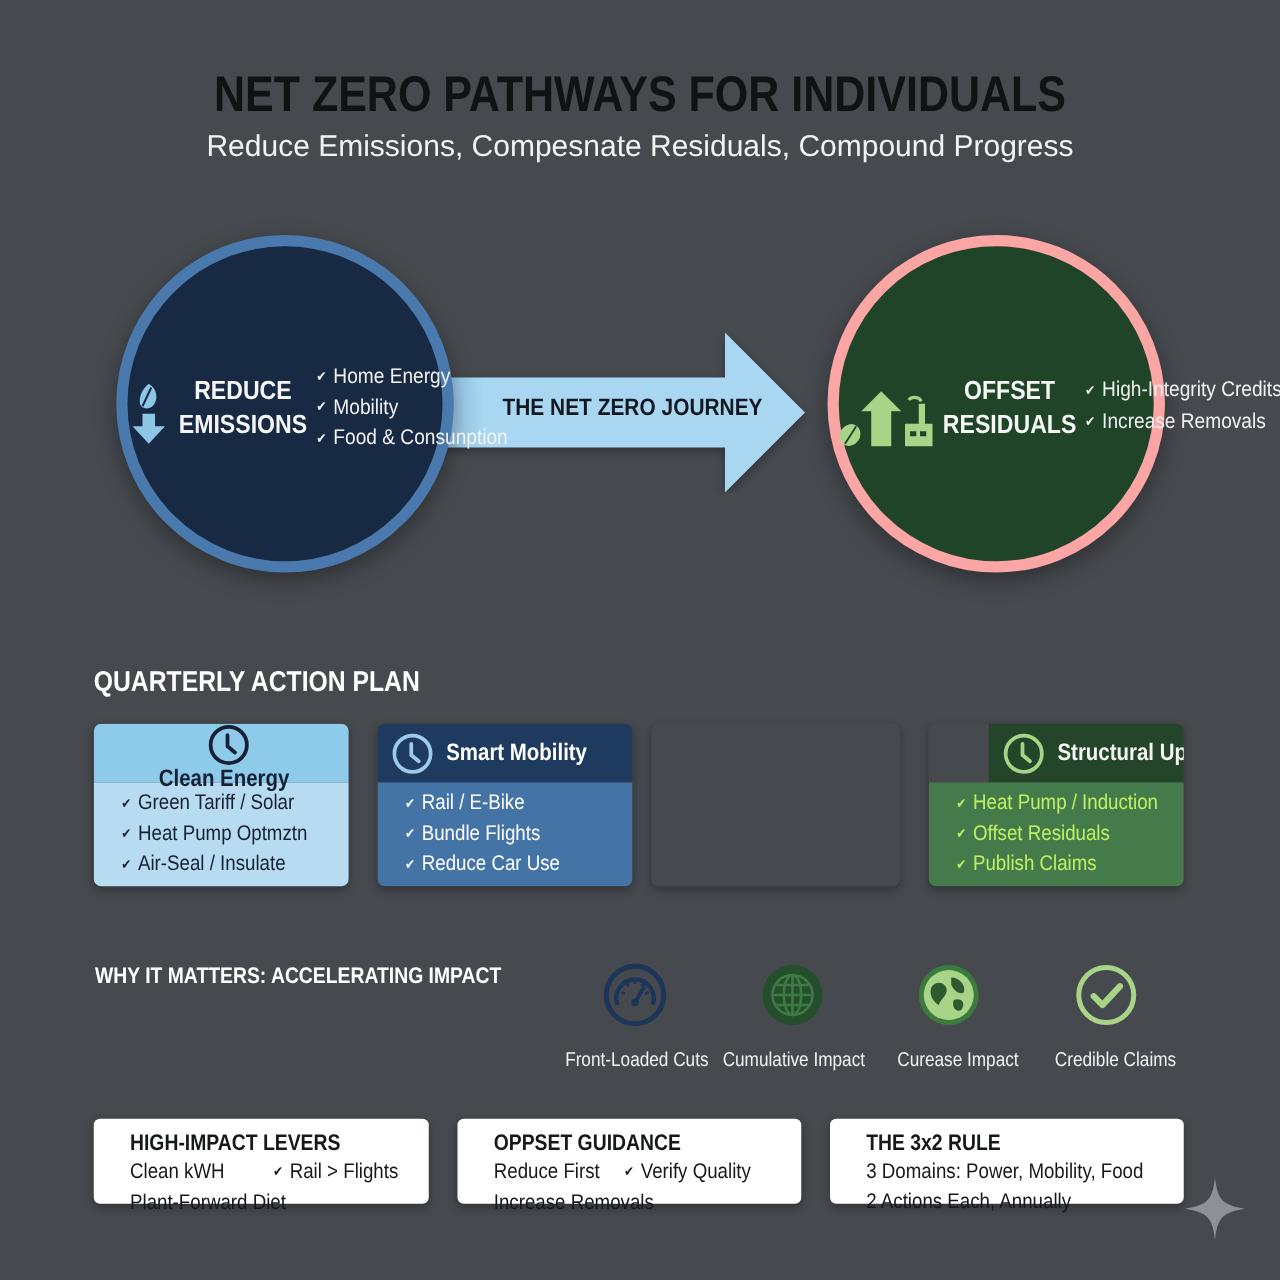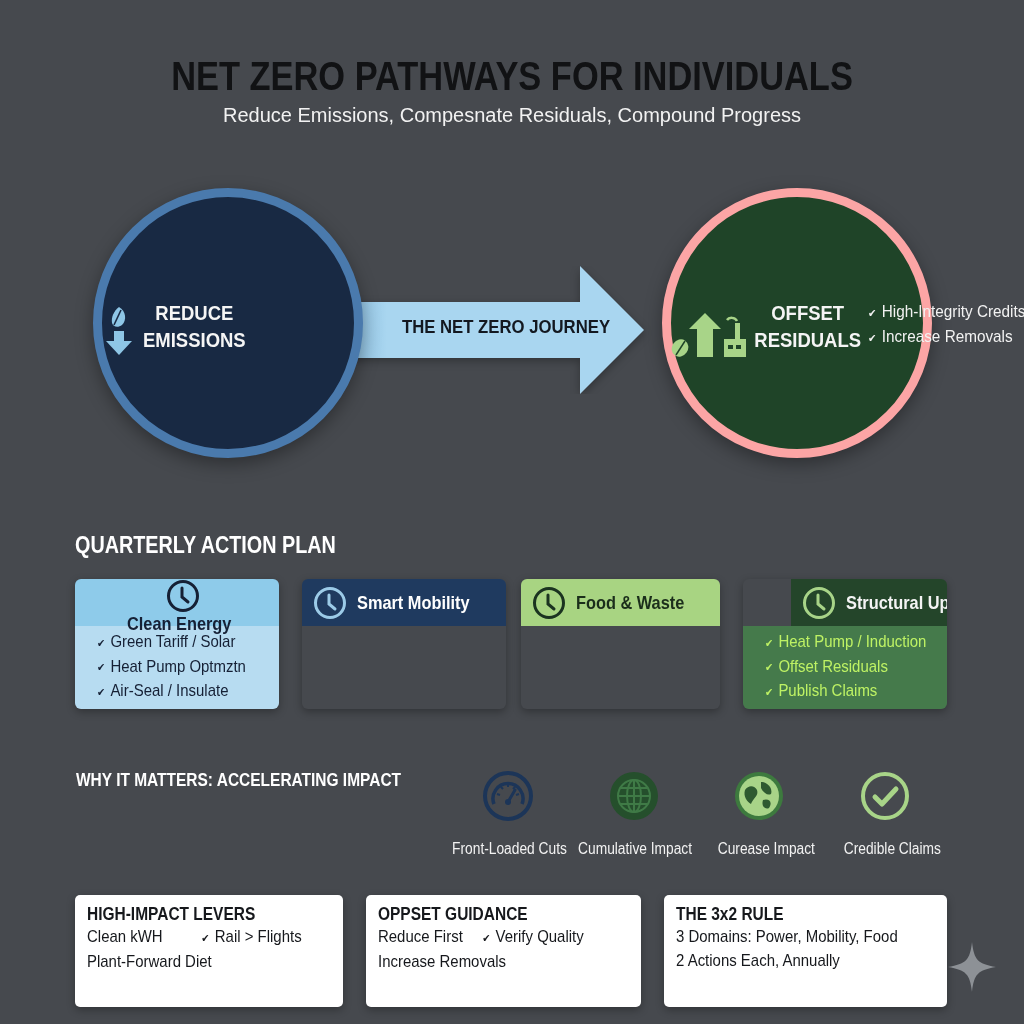--- a/index.html
+++ b/index.html
@@ -10,21 +10,21 @@
     position: relative;
     color: #fff;
   }
   .title {
     position: absolute; left: 0; top: 54px; width: 1024px; text-align: center;
     font-size: 40px; font-weight: 700; color: #111214; letter-spacing: 0px;
     transform: scaleX(0.86); transform-origin: center;
   }
   .subtitle {
     position: absolute; left: 0; top: 104px; width: 1024px; text-align: center;
-    font-size: 20px; color: #f2f2f2;
+    font-size: 24px; color: #f2f2f2;
   }
   .circle {
     position: absolute; border-radius: 50%;
     box-shadow: 0 6px 18px rgba(0,0,0,0.35);
     display: flex; flex-direction: row; align-items: center;
   }
   .circle.reduce {
     left: 93px; top: 188px; width: 270px; height: 270px;
     background: #182943; border: 9px solid #4a7aad;
   }
@@ -90,22 +90,22 @@
   .why-item {
     position: absolute; top: 770px; width: 130px; text-align: right;
   }
   .why-item svg { display: block; margin: 0 auto; }
   .why-item .lbl {
     display: block; margin-top: 18px; font-size: 16px; color: #f2f2f2; white-space: nowrap;
     transform: scaleX(0.86);
   }
 
   .info-card {
-    position: absolute; top: 895px; height: 112px; background: #ffffff; border-radius: 5px;
-    color: #16181c; padding: 8px 12px; box-shadow: 0 3px 8px rgba(0,0,0,0.3);
+    position: absolute; top: 895px; height: 68px; background: #ffffff; border-radius: 5px;
+    color: #16181c; padding: 8px 29px; box-shadow: 0 3px 8px rgba(0,0,0,0.3);
   }
   .info-card h3 {
     font-size: 18px; font-weight: 700; transform: scaleX(0.86); transform-origin: left; white-space: nowrap;
     line-height: 22px;
   }
   .info-card .row {
     font-size: 17px; line-height: 24px; transform: scaleX(0.88); transform-origin: left; white-space: nowrap;
   }
   .info-card .row .gap { display: inline-block; width: 44px; }
   .info-1 { left: 75px; width: 268px; }
@@ -137,20 +137,25 @@
       <path d="M17 2 C24 6 25 15 20 20 C16 23 11 22 10 18 C9 12 12 6 17 2 Z" fill="#8ec6e6"></path>
       <path d="M19 5 L12 20" stroke="#182943" stroke-width="1.6"></path>
       <rect x="12" y="26" width="10" height="12" fill="#8ec6e6"></rect>
       <polygon points="4,36 30,36 17,50" fill="#8ec6e6"></polygon>
     </svg>
   </div>
   <h2>
     <span>REDUCE</span><br>
     <span>EMISSIONS</span>
   </h2>
+  <ul>
+    <li><span class="check">✔</span><span>Home Energy</span></li>
+    <li><span class="check">✔</span><span>Mobility</span></li>
+    <li><span class="check">✔</span><span>Food &amp; Consunption</span></li>
+  </ul>
 </div>
 
 <div class="circle offset">
   <div class="icon-wrap">
     <svg width="76" height="48" viewBox="0 0 76 48">
       <ellipse cx="9" cy="37" rx="8" ry="9" fill="#a8d488" transform="rotate(35 9 37)"></ellipse>
       <path d="M14 30 L5 44" stroke="#1f4428" stroke-width="1.5"></path>
       <polygon points="34,2 50,18 42,18 42,46 26,46 26,18 18,18" fill="#a8d488"></polygon>
       <rect x="53" y="28" width="22" height="18" fill="#a8d488"></rect>
       <rect x="57" y="34" width="5" height="4" fill="#1f4428"></rect>
@@ -189,30 +194,30 @@
 </div>
 
 <div class="plan-card card-2">
   <div class="head">
     <svg class="clock" viewBox="0 0 34 34">
       <circle cx="17" cy="17" r="14.5" fill="none" stroke="#9ccbe8" stroke-width="3"></circle>
       <path d="M16 9 V18 L22 23" stroke="#9ccbe8" stroke-width="3" fill="none" stroke-linecap="round"></path>
     </svg>
     <span>Smart Mobility</span>
   </div>
+  <div class="body">
+    <ul>
+      <li><span class="check">✔</span><span>Rail / E-Bike</span></li>
+      <li><span class="check">✔</span><span>Bundle Flights</span></li>
+      <li><span class="check">✔</span><span>Reduce Car Use</span></li>
+    </ul>
+  </div>
 </div>
 
 <div class="plan-card card-3">
-  <div class="head">
-    <svg class="clock" viewBox="0 0 34 34">
-      <circle cx="17" cy="17" r="14.5" fill="none" stroke="#1b3320" stroke-width="3"></circle>
-      <path d="M16 9 V18 L22 23" stroke="#1b3320" stroke-width="3" fill="none" stroke-linecap="round"></path>
-    </svg>
-    <span>Food &amp; Waste</span>
-  </div>
 </div>
 
 <div class="plan-card card-4">
   <div class="head">
     <svg class="clock" viewBox="0 0 34 34">
       <circle cx="17" cy="17" r="14.5" fill="none" stroke="#a8d488" stroke-width="3"></circle>
       <path d="M16 9 V18 L22 23" stroke="#a8d488" stroke-width="3" fill="none" stroke-linecap="round"></path>
     </svg>
     <span>Structural Upgrd</span>
   </div>

